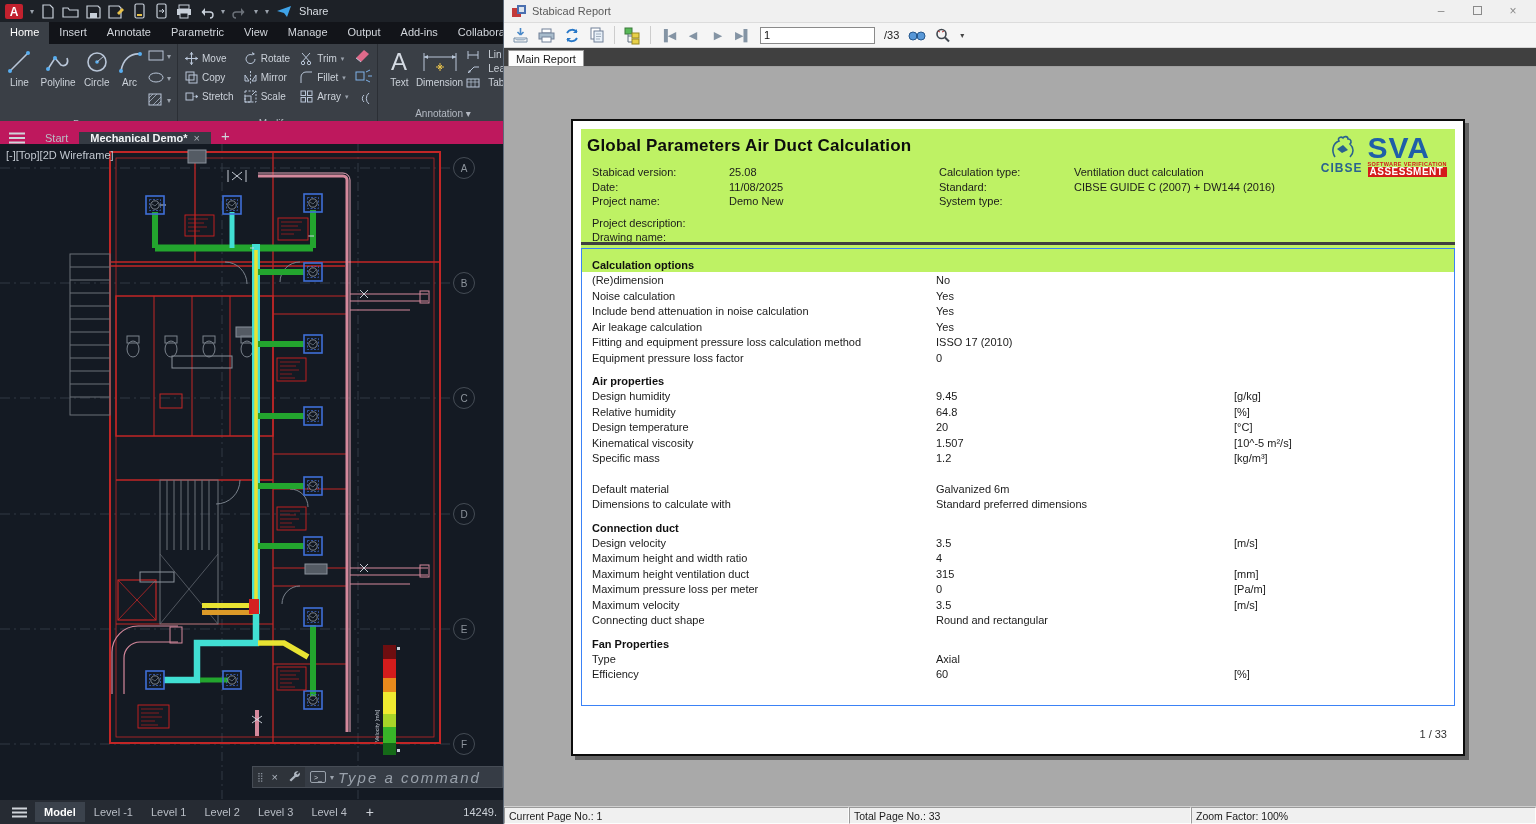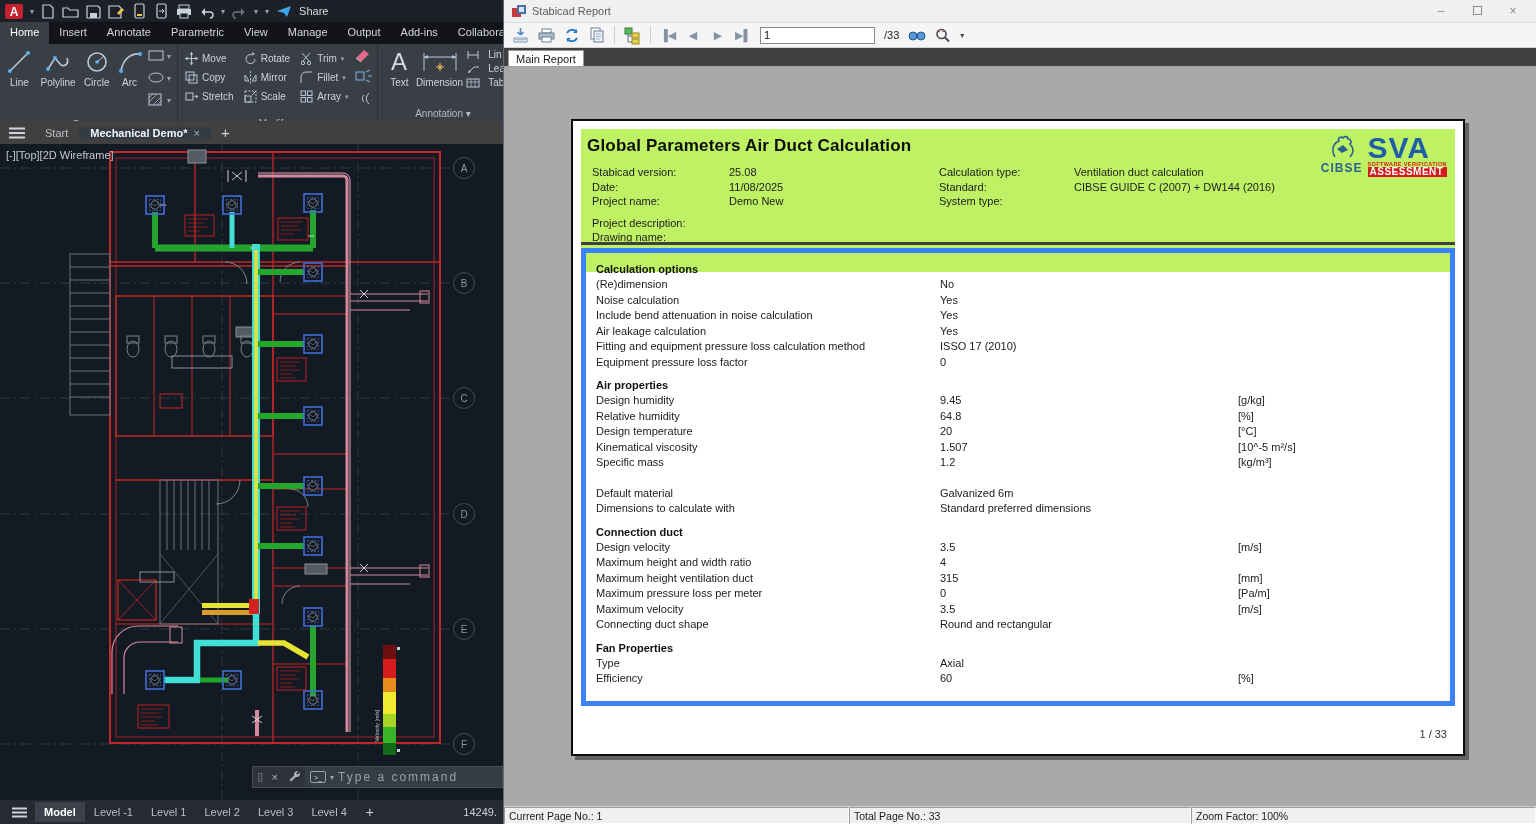--- a/index.html
+++ b/index.html
@@ -20,35 +20,35 @@
 .panel{display:flex;flex-direction:column;border-right:1px solid #2b2f35;flex:0 0 auto}
 .panel-body{flex:1;display:flex;padding:2px 3px 0;gap:2px}
 .panel-title{height:14px;text-align:center;color:#b4bac3;font-size:10px;line-height:13px}
 .bigbtn{display:flex;flex-direction:column;align-items:center;justify-content:flex-start;width:34px;padding-top:3px;gap:2px;font-size:10px;color:#ccd2da}
 .bigbtn svg{display:block}
 .smallcol{display:flex;flex-direction:column;justify-content:center;gap:4px;padding:2px 2px 8px}
 .modgrid{display:grid;grid-template-columns:auto auto auto;grid-auto-rows:19px;column-gap:10px;align-items:center;padding-top:3px;font-size:10px}
 .modbtn{display:flex;align-items:center;gap:4px;color:#ccd2da;white-space:nowrap}
 .sidecol{display:flex;flex-direction:column;gap:3px;padding-top:3px;font-size:10px}
 .sidebtn{display:flex;align-items:center;gap:8px;color:#ccd2da;white-space:nowrap}
-.filetabs{height:23px;background:#404040;display:flex;align-items:center;color:#b9bec6;font-size:11px;flex:0 0 auto}
+.filetabs{height:23px;background:#be185d;display:flex;align-items:flex-end;color:#b9bec6;font-size:11px;flex:0 0 auto}
 .hamb{display:flex;align-items:center;padding:0 9px}
 .ftab{display:flex;align-items:center;gap:6px;padding:0 11px;color:#b9bec6}
 .ftab.active{background:#353b44;color:#f2f4f6;font-weight:bold}
 .ftab .x{color:#aab0b8;font-weight:normal;font-size:11px}
 .plus{display:flex;align-items:center;padding:0 10px;color:#cfd4da;font-size:15px}
 .canvas{position:relative;flex:1;background:#141a23;overflow:hidden}
 .vplabel{position:absolute;left:6px;top:5px;color:#c3c9d1;font-size:11px;z-index:3}
 .plan-svg{position:absolute;left:0;top:0;z-index:1}
 .cmdbar{position:absolute;right:0;bottom:12px;width:251px;height:22px;background:#2e333a;border:1px solid #464c55;display:flex;align-items:center;z-index:4}
 .cmdbar .grip{color:#8a929c;font-size:9px;letter-spacing:-1px;padding:0 4px}
 .cmdbar .cmdico{color:#aeb6c0;font-size:11px;padding:0 5px}
 .cmd-input{flex:1;height:100%;background:#363c45;display:flex;align-items:center;gap:4px;padding:0 5px}
 .cmd-prompt{width:16px;height:12px;border:1px solid #9aa2ac;border-radius:2px;font-size:7px;color:#cdd3da;display:flex;align-items:center;justify-content:center}
-.cmd-text{color:#99a1ab;font-size:12px;letter-spacing:2px}
+.cmd-text{font-style:italic;color:#99a1ab;font-size:15px;letter-spacing:2px}
 .acad-status{height:24px;background:#262b33;display:flex;align-items:center;color:#c3c9d1;font-size:11px;flex:0 0 auto;padding:0 6px;gap:2px}
 .ltab{padding:4px 9px;color:#b9bec6}
 .ltab.active{background:#3b424c;color:#fff;font-weight:bold}
 .coord{margin-left:auto;color:#ccd1d8}
 
 
 .report{position:absolute;left:503px;top:0;width:1033px;height:824px;background:#f0f0f0;display:flex;flex-direction:column;border-left:1px solid #5f6a78}
 .rw-title{height:22px;background:#f0f0f0;display:flex;align-items:center;padding:0 8px;gap:6px;flex:0 0 auto}
 .rw-title-text{font-size:11px;color:#5a5a5a;flex:1}
 .winbtn{width:30px;text-align:center;color:#8a8a8a;font-size:12px}
@@ -74,21 +74,21 @@
 .meta{display:grid;grid-template-columns:137px 210px 135px auto;font-size:11px;color:#1b1b1b;line-height:14.6px;margin:9px 0 0 11px}
 .meta-gap{height:7px}
 .logo{position:absolute;right:8px;top:6px;display:flex;align-items:flex-start;gap:5px}
 .cibse{display:flex;flex-direction:column;align-items:center;color:#2a628f}
 .cibse-name{font-size:12px;font-weight:bold;letter-spacing:1px}
 .sva{display:flex;flex-direction:column;line-height:1}
 .sva-name{font-size:30px;font-weight:bold;color:#1f5fa8;letter-spacing:1px;line-height:.85}
 .sva-line1{font-size:5.5px;font-weight:bold;color:#d41a1a;letter-spacing:.4px;margin-top:1px}
 .sva-line2{font-size:10px;font-weight:bold;color:#fff;background:#d41a1a;padding:0 2px;letter-spacing:.5px}
 .pg-sep{position:absolute;left:8px;right:8px;top:121px;height:3px;background:#404040}
-.pg-body{position:absolute;left:8px;right:8px;top:127px;height:458px;border:5px solid #3b82f6;overflow:hidden;padding-top:1px}
+.pg-body{position:absolute;left:8px;right:8px;top:127px;height:458px;border:1px solid #3b82f6;overflow:hidden;padding-top:1px}
 .sec-heading{font-size:11px;font-weight:bold;color:#101010;margin:9px 0 2px 10px}
 .sec-gap{height:15px}
 .prow{position:relative;height:15.5px;font-size:11px;color:#1b1b1b}
 .prow .lab{position:absolute;left:10px;top:1px}
 .prow .val{position:absolute;left:354px;top:1px}
 .prow .unit{position:absolute;left:652px;top:1px}
 .pageno{position:absolute;right:16px;top:607px;font-size:11px;color:#333}
 svg{overflow:visible}
 </style>
 </head>

